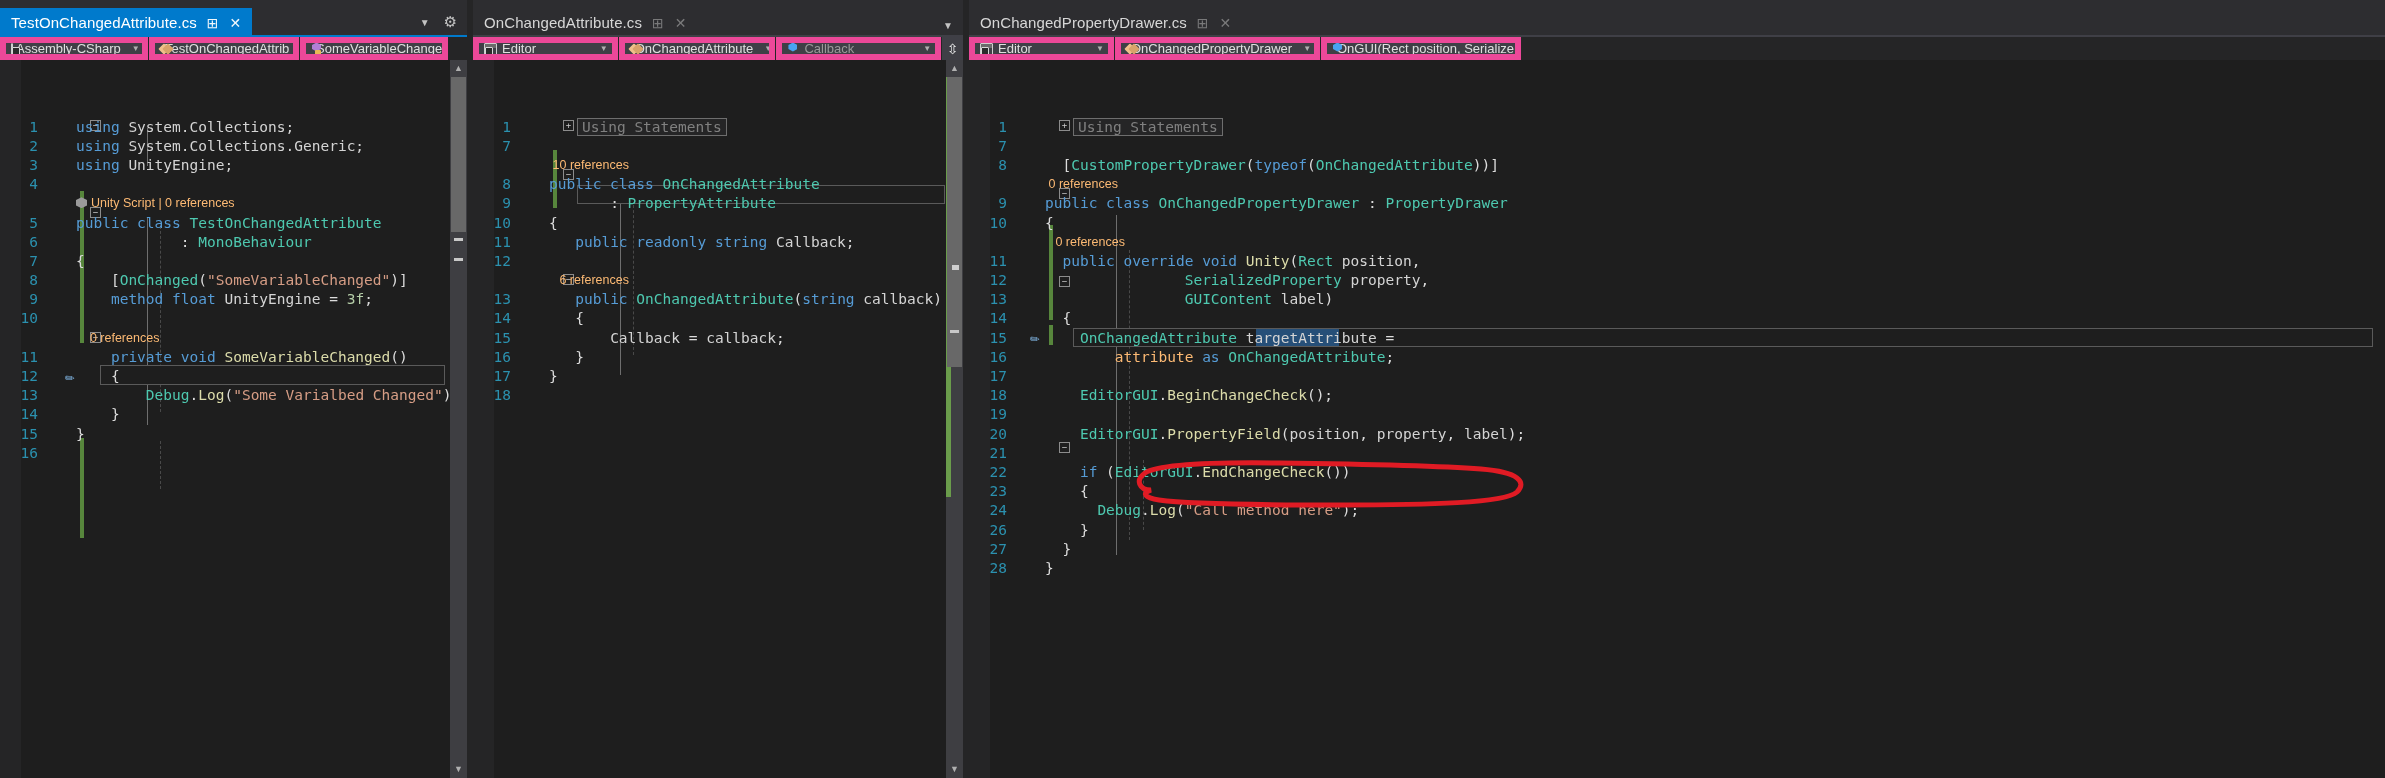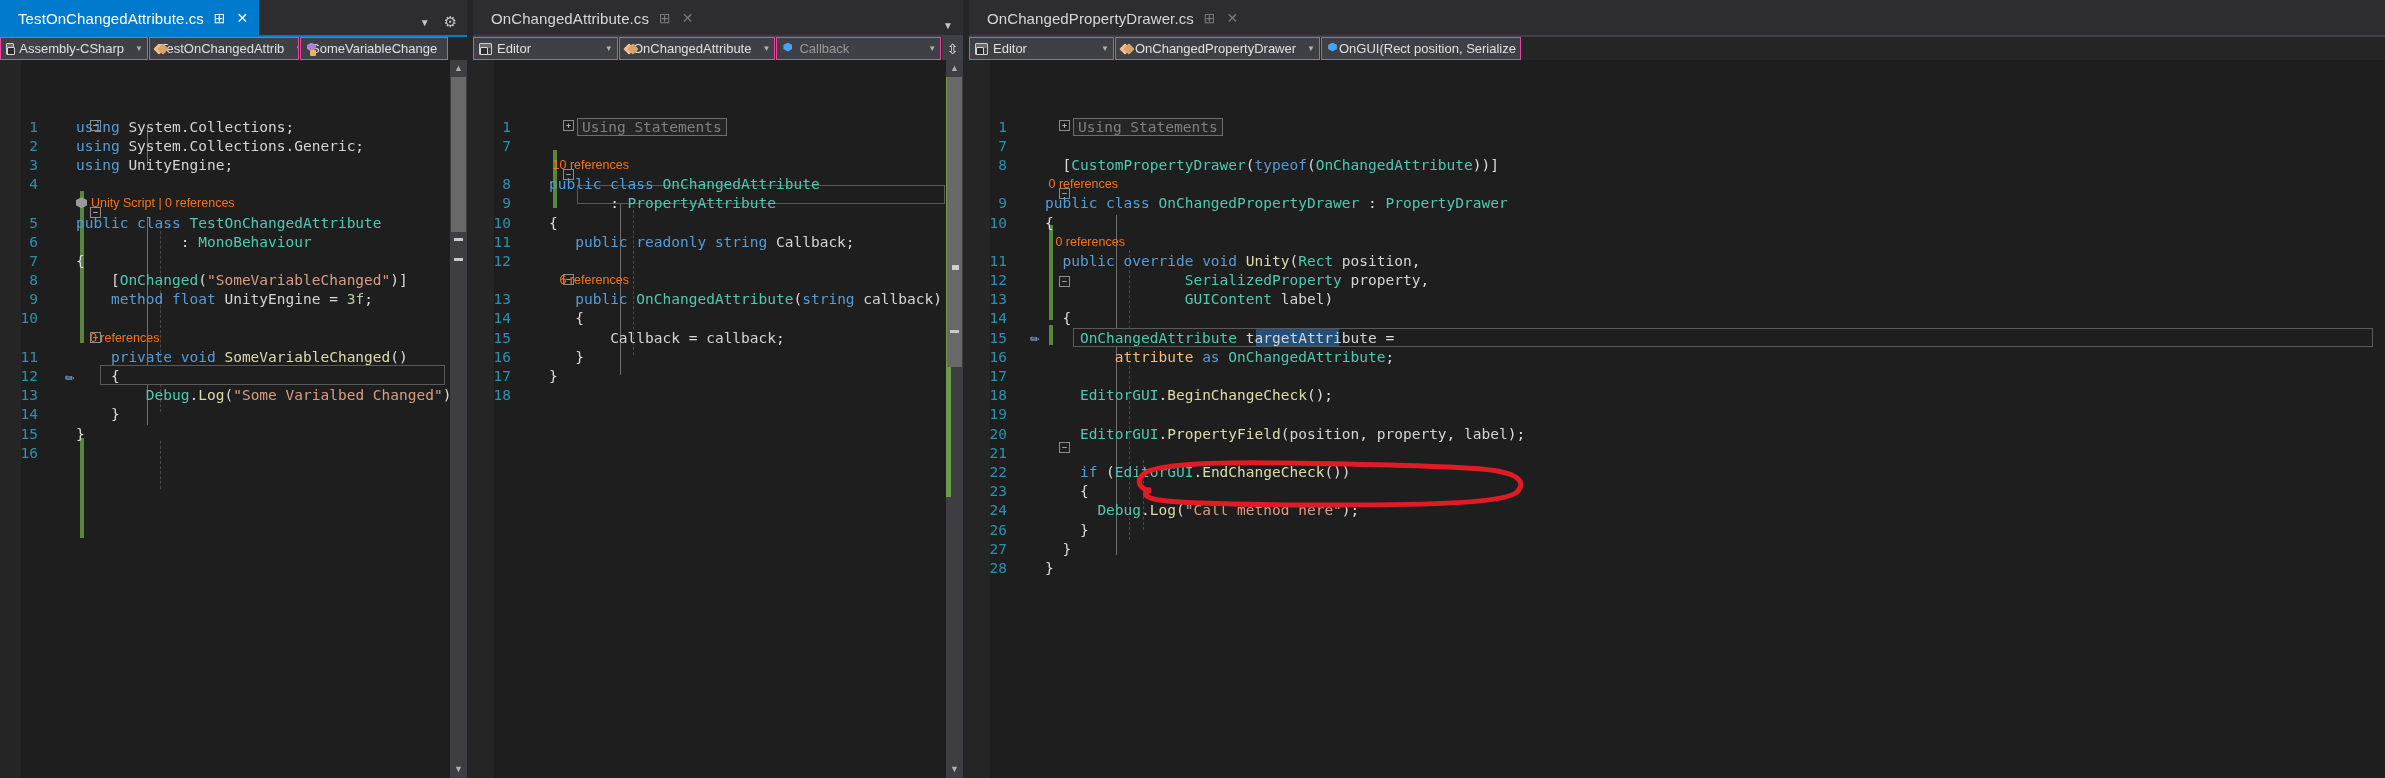--- a/index.html
+++ b/index.html
@@ -16,22 +16,22 @@
   .pane-left   { width: 470px; }
   .pane-mid    { width: 490px; }
   .pane-right  { width: 1425px; }
 
   
   .tabstrip {
     height: 37px; background: #2d2d30; position: relative;
     display: flex; align-items: flex-end; flex: 0 0 37px;
   }
   .tab {
-    height: 38px; display: flex; align-items: center; gap: 8px;
-    padding: 0 9px 0 18px; font-size: 15px; letter-spacing: .1px;
+    height: 29px; display: flex; align-items: center; gap: 8px;
+    padding: 0 9px 0 11px; font-size: 15px; letter-spacing: .1px;
     position: relative; top: 0;
   }
   .tab.active { background: #007acc; color: #ffffff; }
   .tab.inactive { background: #2d2d30; color: #b8b8b8; }
   .tab .tab-title { white-space: nowrap; }
   .tab .tab-pin, .tab .tab-close {
     width: 15px; height: 15px; display: inline-flex; align-items: center;
     justify-content: center; font-size: 14px; line-height: 1; opacity: .95;
   }
   .tab.inactive .tab-pin, .tab.inactive .tab-close { opacity: .55; }
@@ -48,21 +48,21 @@
   .tab-underline.dim { background: #3f3f46; }
 
   
   .navbar {
     height: 23px; background: #252526; display: flex; align-items: stretch;
     flex: 0 0 23px; gap: 1px; padding-right: 0;
   }
   .navsel {
     background: #3f3f46; display: flex; align-items: center; gap: 5px;
     padding: 0 4px 0 5px; color: #e0e0e0; font-size: 13px;
-    white-space: nowrap; overflow: hidden; border: 1px solid #ec4899; text-align: center;
+    white-space: nowrap; overflow: hidden; border: 6px solid #ec4899; text-align: center;
   }
   .navsel .caret { margin-left: auto; color: #b0b0b0; font-size: 8px; padding-left: 6px; }
   .navsel.grey { color: #9a9a9a; }
   .splitter-grip {
     width: 21px; background: #3f3f46; display: flex; align-items: center;
     justify-content: center; color: #e8e8e8; font-size: 14px;
   }
 
   
   .ic { display: inline-block; line-height: 1; }
@@ -133,21 +133,21 @@
   .t  { color: #4ec9b0; }   
   .s  { color: #d69d85; }   
   .n  { color: #b5cea8; }   
   .p  { color: #dcdcdc; }   
   .c  { color: #57a64a; }   
   .m  { color: #dcdcaa; }   
   .w  { color: #d4d4d4; }
 
   
   .lens {
-    color: #f97316; font-size: 12.5px; font-family: "Liberation Sans", sans-serif;
+    color: #fdba74; font-size: 12.5px; font-family: "Liberation Sans", sans-serif;
     white-space: pre;
   }
   .unity-ic {
     display: inline-block; width: 11px; height: 11px; vertical-align: -1px;
     margin-right: 4px;
     background: #9a9a9a;
     clip-path: polygon(50% 0,100% 25%,100% 75%,50% 100%,0 75%,0 25%);
   }
 
   

